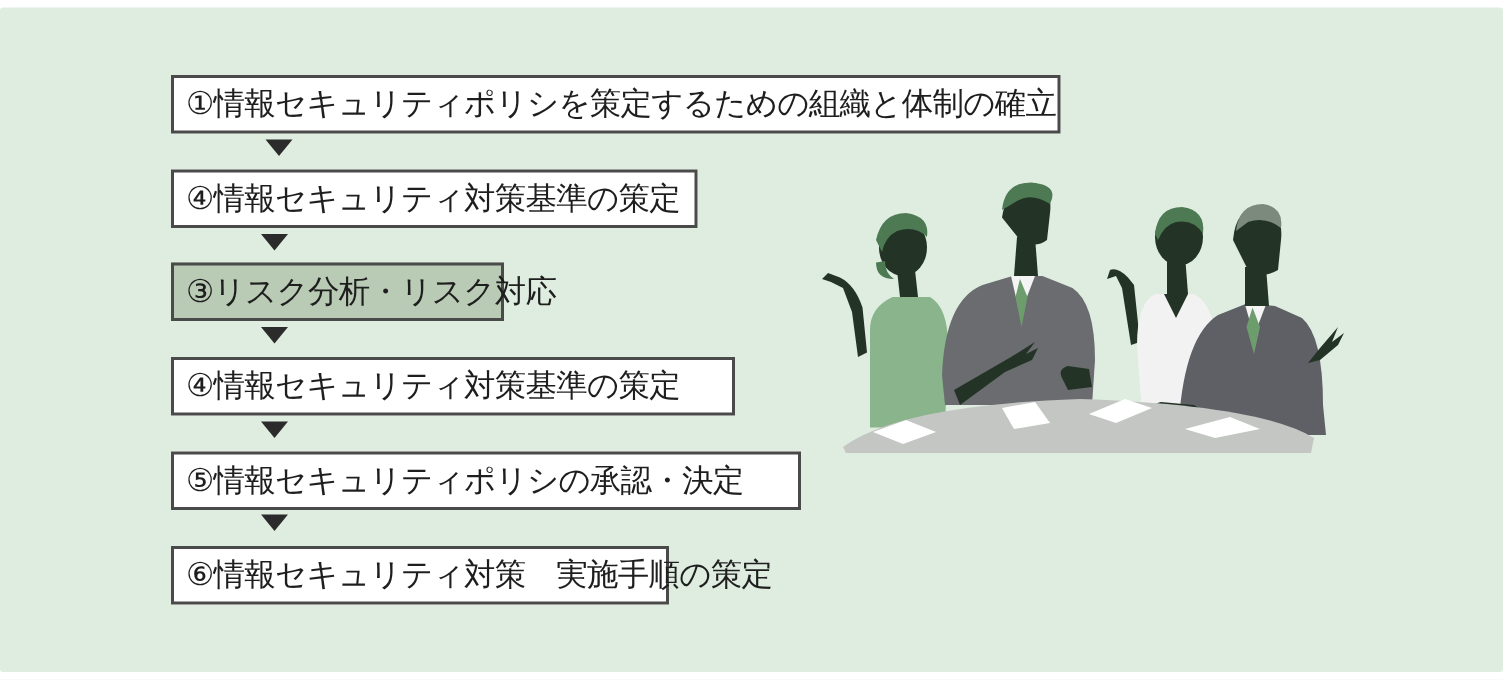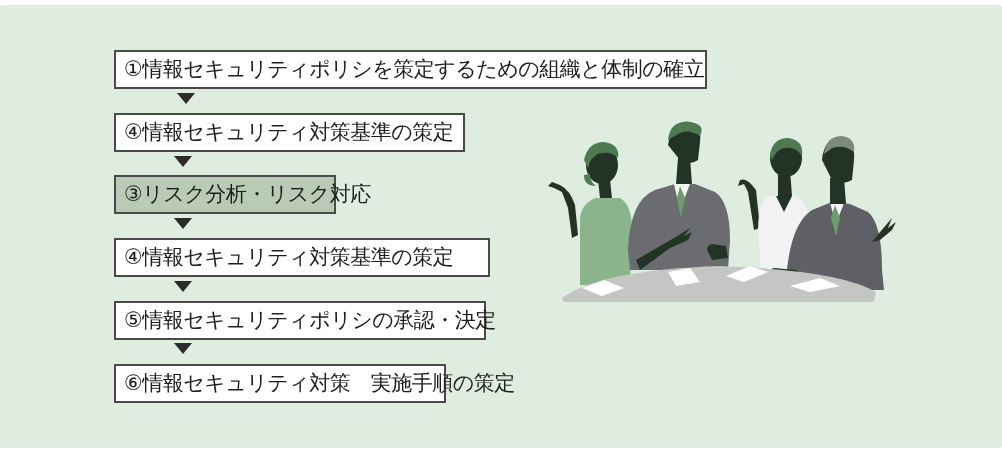--- a/index.html
+++ b/index.html
@@ -35,21 +35,21 @@
   <div class="step highlight" style="top:170px; width:222px;">
     <span>③リスク分析・リスク対応</span>
   </div>
   <div class="arrow" style="left:174px; top:213px;"></div>
 
   <div class="step" style="top:233px; width:376px;">
     <span>④情報セキュリティ対策基準の策定</span>
   </div>
   <div class="arrow" style="left:174px; top:276px;"></div>
 
-  <div class="step" style="top:296px; width:372px;">
+  <div class="step" style="top:296px; width:420px;">
     <span>⑤情報セキュリティポリシの承認・決定</span>
   </div>
   <div class="arrow" style="left:174px; top:338px;"></div>
 
   <div class="step" style="top:359px; width:332px;">
     <span>⑥情報セキュリティ対策　実施手順の策定</span>
   </div>
 
   <svg class="illustration" viewBox="0 0 360 190">
 

